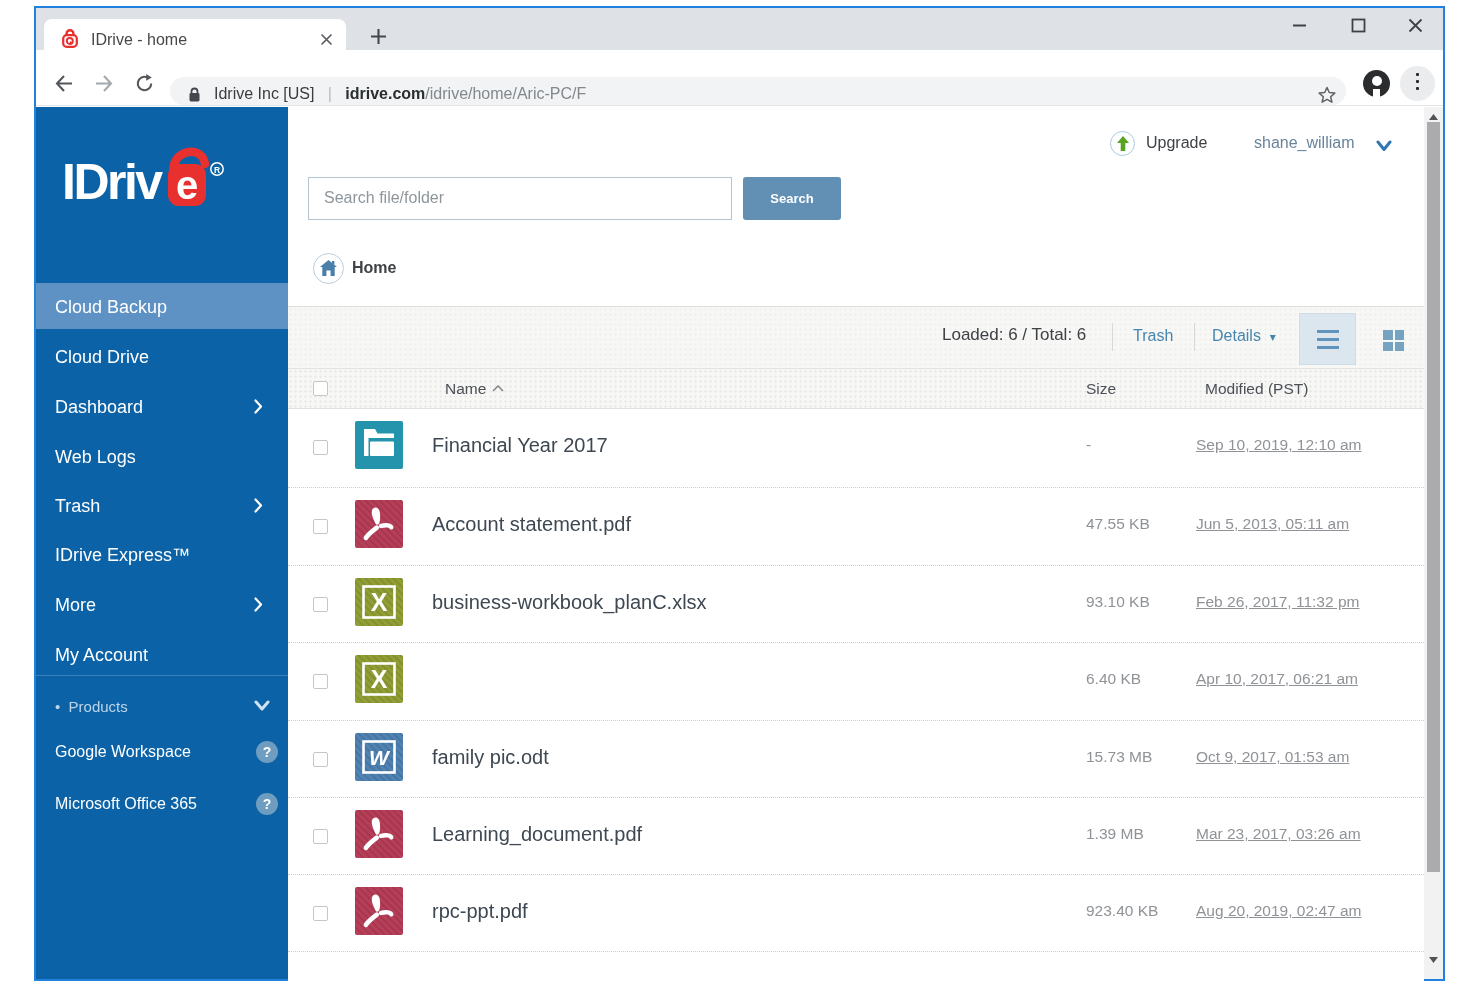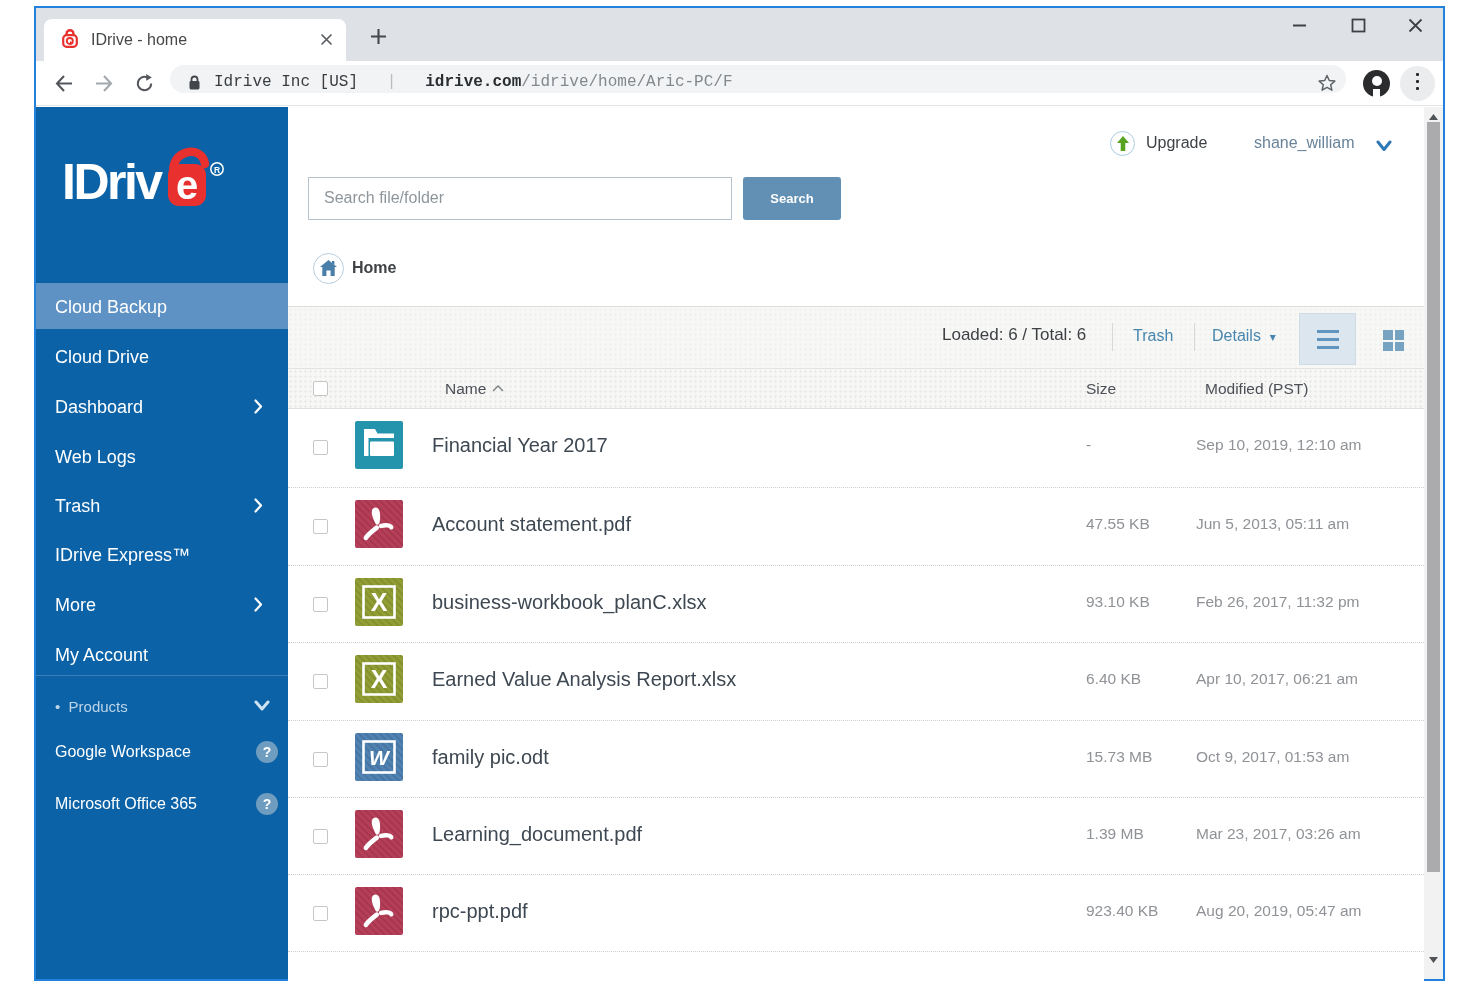--- a/index.html
+++ b/index.html
@@ -1,46 +1,46 @@
 <!DOCTYPE html>
 <html><head>
 <meta charset="utf-8">
 <style>
   * { margin:0; padding:0; box-sizing:border-box; }
   html,body { width:1480px; height:987px; background:#fff; font-family:"Liberation Sans", sans-serif; overflow:hidden; }
   .abs { position:absolute; }
   
   #win { position:absolute; left:34px; top:6px; width:1411px; height:975px; border:2px solid #2181dd; background:#fff; }
   
-  #tabstrip { position:absolute; left:0; top:0; width:1407px; height:53px; background:#dee1e6; }
+  #tabstrip { position:absolute; left:0; top:0; width:1407px; height:42px; background:#dee1e6; }
   #tab { position:absolute; left:8px; top:11px; width:302px; height:42px; background:#fff; border-radius:8px 8px 0 0; }
   #tabtitle { position:absolute; left:47px; top:12px; font-size:16px; color:#454749; }
   
   #toolbar { position:absolute; left:0; top:53px; width:1407px; height:45px; background:#fff; border-bottom:1px solid #e4e4e4; }
-  #urlbar { position:absolute; left:134px; top:4px; width:1176px; height:28px; border-radius:18px; background:#f1f3f4;font-family:Liberation Mono, monospace; }
+  #urlbar { position:absolute; left:134px; top:16px; width:1176px; height:28px; border-radius:18px; background:#f1f3f4; }
   #urltext { position:absolute; left:44px; top:8px; font-size:16px; color:#3a3d40; white-space:nowrap; }
   
   #page { position:absolute; left:0; top:99px; width:1407px; height:872px; background:#fff; }
   #sidebar { position:absolute; left:0; top:0; width:252px; height:872px; background:#0b62a6; }
   .mitem { position:absolute; left:19px; color:#fff; font-size:18px; white-space:nowrap; }
   #content { position:absolute; left:252px; top:12px; width:1136px; height:872px; background:#fff; }
   #scroll { position:absolute; left:1388px; top:0; width:19px; height:872px; background:#f2f2f2; }
   
   #searchbox { position:absolute; left:20px; top:58px; width:424px; height:43px; border:1px solid #b5c4cf; background:#fff; }
   #searchbox span { position:absolute; left:15px; top:11px; color:#8e969c; font-size:16px; }
   #searchbtn { position:absolute; left:455px; top:58px; width:98px; height:43px; background:#6290b5; border-radius:3px; color:#fff; font-size:13px; font-weight:bold; text-align:center; line-height:43px; }
   
   #strip { position:absolute; left:0; top:187px; width:1136px; height:62px; background:#f7f7f6; border-top:1px solid #dddddd; background-image:radial-gradient(rgba(150,148,140,0.07) 1px, transparent 1.2px); background-size:5px 5px; }
   #lhead { position:absolute; left:0; top:249px; width:1136px; height:41px; background:#f7f7f6; background-image:radial-gradient(rgba(150,148,140,0.13) 1px, transparent 1.2px); background-size:5px 5px; border-top:1px solid #e3e3e3; border-bottom:1px solid #e0e0e0; }
   .hlabel { position:absolute; top:11px; font-size:15.5px; color:#4b5057; }
   .cbox { position:absolute; width:15px; height:15px; border:1px solid #c6c6c6; border-radius:2px; background:#fff; }
   .row { position:absolute; left:0; width:1136px; height:78px; border-bottom:1px dotted #cfcfcf; }
   .rname { position:absolute; left:144px; top:25px; font-size:20px; color:#3e4852; }
   .rsize { position:absolute; left:798px; top:27px; font-size:15.5px; color:#8f9296; }
-  .rdate { position:absolute; left:908px; top:27px; font-size:15.5px; color:#8f9296; }
+  .rdate { position:absolute; left:908px; top:27px; font-size:15.5px; color:#8f9296;text-decoration:underline; }
   .ricon { position:absolute; left:67px; top:12px; width:48px; height:48px; border-radius:2px;
            background-image: repeating-linear-gradient(45deg, rgba(0,0,0,0.07) 0 2px, rgba(255,255,255,0.02) 2px 5px); }
   .pdficon { background-color:#b43b55; }
   .xlicon { background-color:#8e9c31; }
   .wdicon { background-color:#4c7fb0; }
 </style>
 </head>
 <body>
 <div id="win">
   <div id="tabstrip">
@@ -231,21 +231,20 @@
         <div class="rname">business-workbook_planC.xlsx</div>
         <div class="rsize">93.10 KB</div>
         <div class="rdate">Feb 26, 2017, 11:32 pm</div>
       </div>
       <div class="row" style="top:524px; height:77.5px;">
         <div class="cbox" style="left:25px; top:31px;"></div>
         <div class="ricon xlicon"><svg width="48" height="48" viewBox="0 0 48 48">
               <rect x="8.5" y="8.5" width="31" height="31" fill="none" stroke="#fff" stroke-width="2.6"></rect>
               <text x="24" y="32.5" font-size="25" font-weight="bold" fill="#fff" text-anchor="middle" font-family="Liberation Sans">X</text>
             </svg></div>
-        <div class="rname">Earned Value Analysis Report.xlsx</div>
         <div class="rsize">6.40 KB</div>
         <div class="rdate">Apr 10, 2017, 06:21 am</div>
       </div>
       <div class="row" style="top:601.5px; height:77.5px;">
         <div class="cbox" style="left:25px; top:31px;"></div>
         <div class="ricon wdicon"><svg width="48" height="48" viewBox="0 0 48 48">
               <rect x="8.5" y="8.5" width="31" height="31" fill="none" stroke="#fff" stroke-width="2.6"></rect>
               <text x="24" y="31.5" font-size="21" font-weight="bold" font-style="italic" fill="#fff" text-anchor="middle" font-family="Liberation Sans">W</text>
             </svg></div>
         <div class="rname">family pic.odt</div>
@@ -269,21 +268,21 @@
         <div class="cbox" style="left:25px; top:31px;"></div>
         <div class="ricon pdficon"><svg width="48" height="48" viewBox="0 0 48 48">
               <g fill="none" stroke="#fff" stroke-linecap="round">
                 <path d="M22.3 22.5 C18.6 15.5 17.8 10.6 20.1 9.8 C22.5 9.1 23.7 13.8 22.7 21.2" stroke-width="4.2"></path>
                 <path d="M26 25.9 C31.2 24.7 35.7 25.3 36.3 27.3" stroke-width="4.4"></path>
                 <path d="M21.8 27.6 C16.6 31.6 12.1 35.7 10.9 37.9" stroke-width="4.6"></path>
               </g>
             </svg></div>
         <div class="rname">rpc-ppt.pdf</div>
         <div class="rsize">923.40 KB</div>
-        <div class="rdate">Aug 20, 2019, 05:47 am</div>
+        <div class="rdate">Aug 20, 2019, 02:47 am</div>
       </div>
     </div>
     <div id="scroll">
       <svg class="abs" style="left:5px; top:7px;" width="9" height="6" viewBox="0 0 9 6">
           <path d="M0 6 L4.5 0 L9 6 Z" fill="#505357"></path>
         </svg>
       <div class="abs" style="left:3px; top:15px; width:13px; height:750px; background:#ababad;"></div>
       <svg class="abs" style="left:5px; top:850px;" width="9" height="6" viewBox="0 0 9 6">
           <path d="M0 0 L4.5 6 L9 0 Z" fill="#505357"></path>
         </svg>

